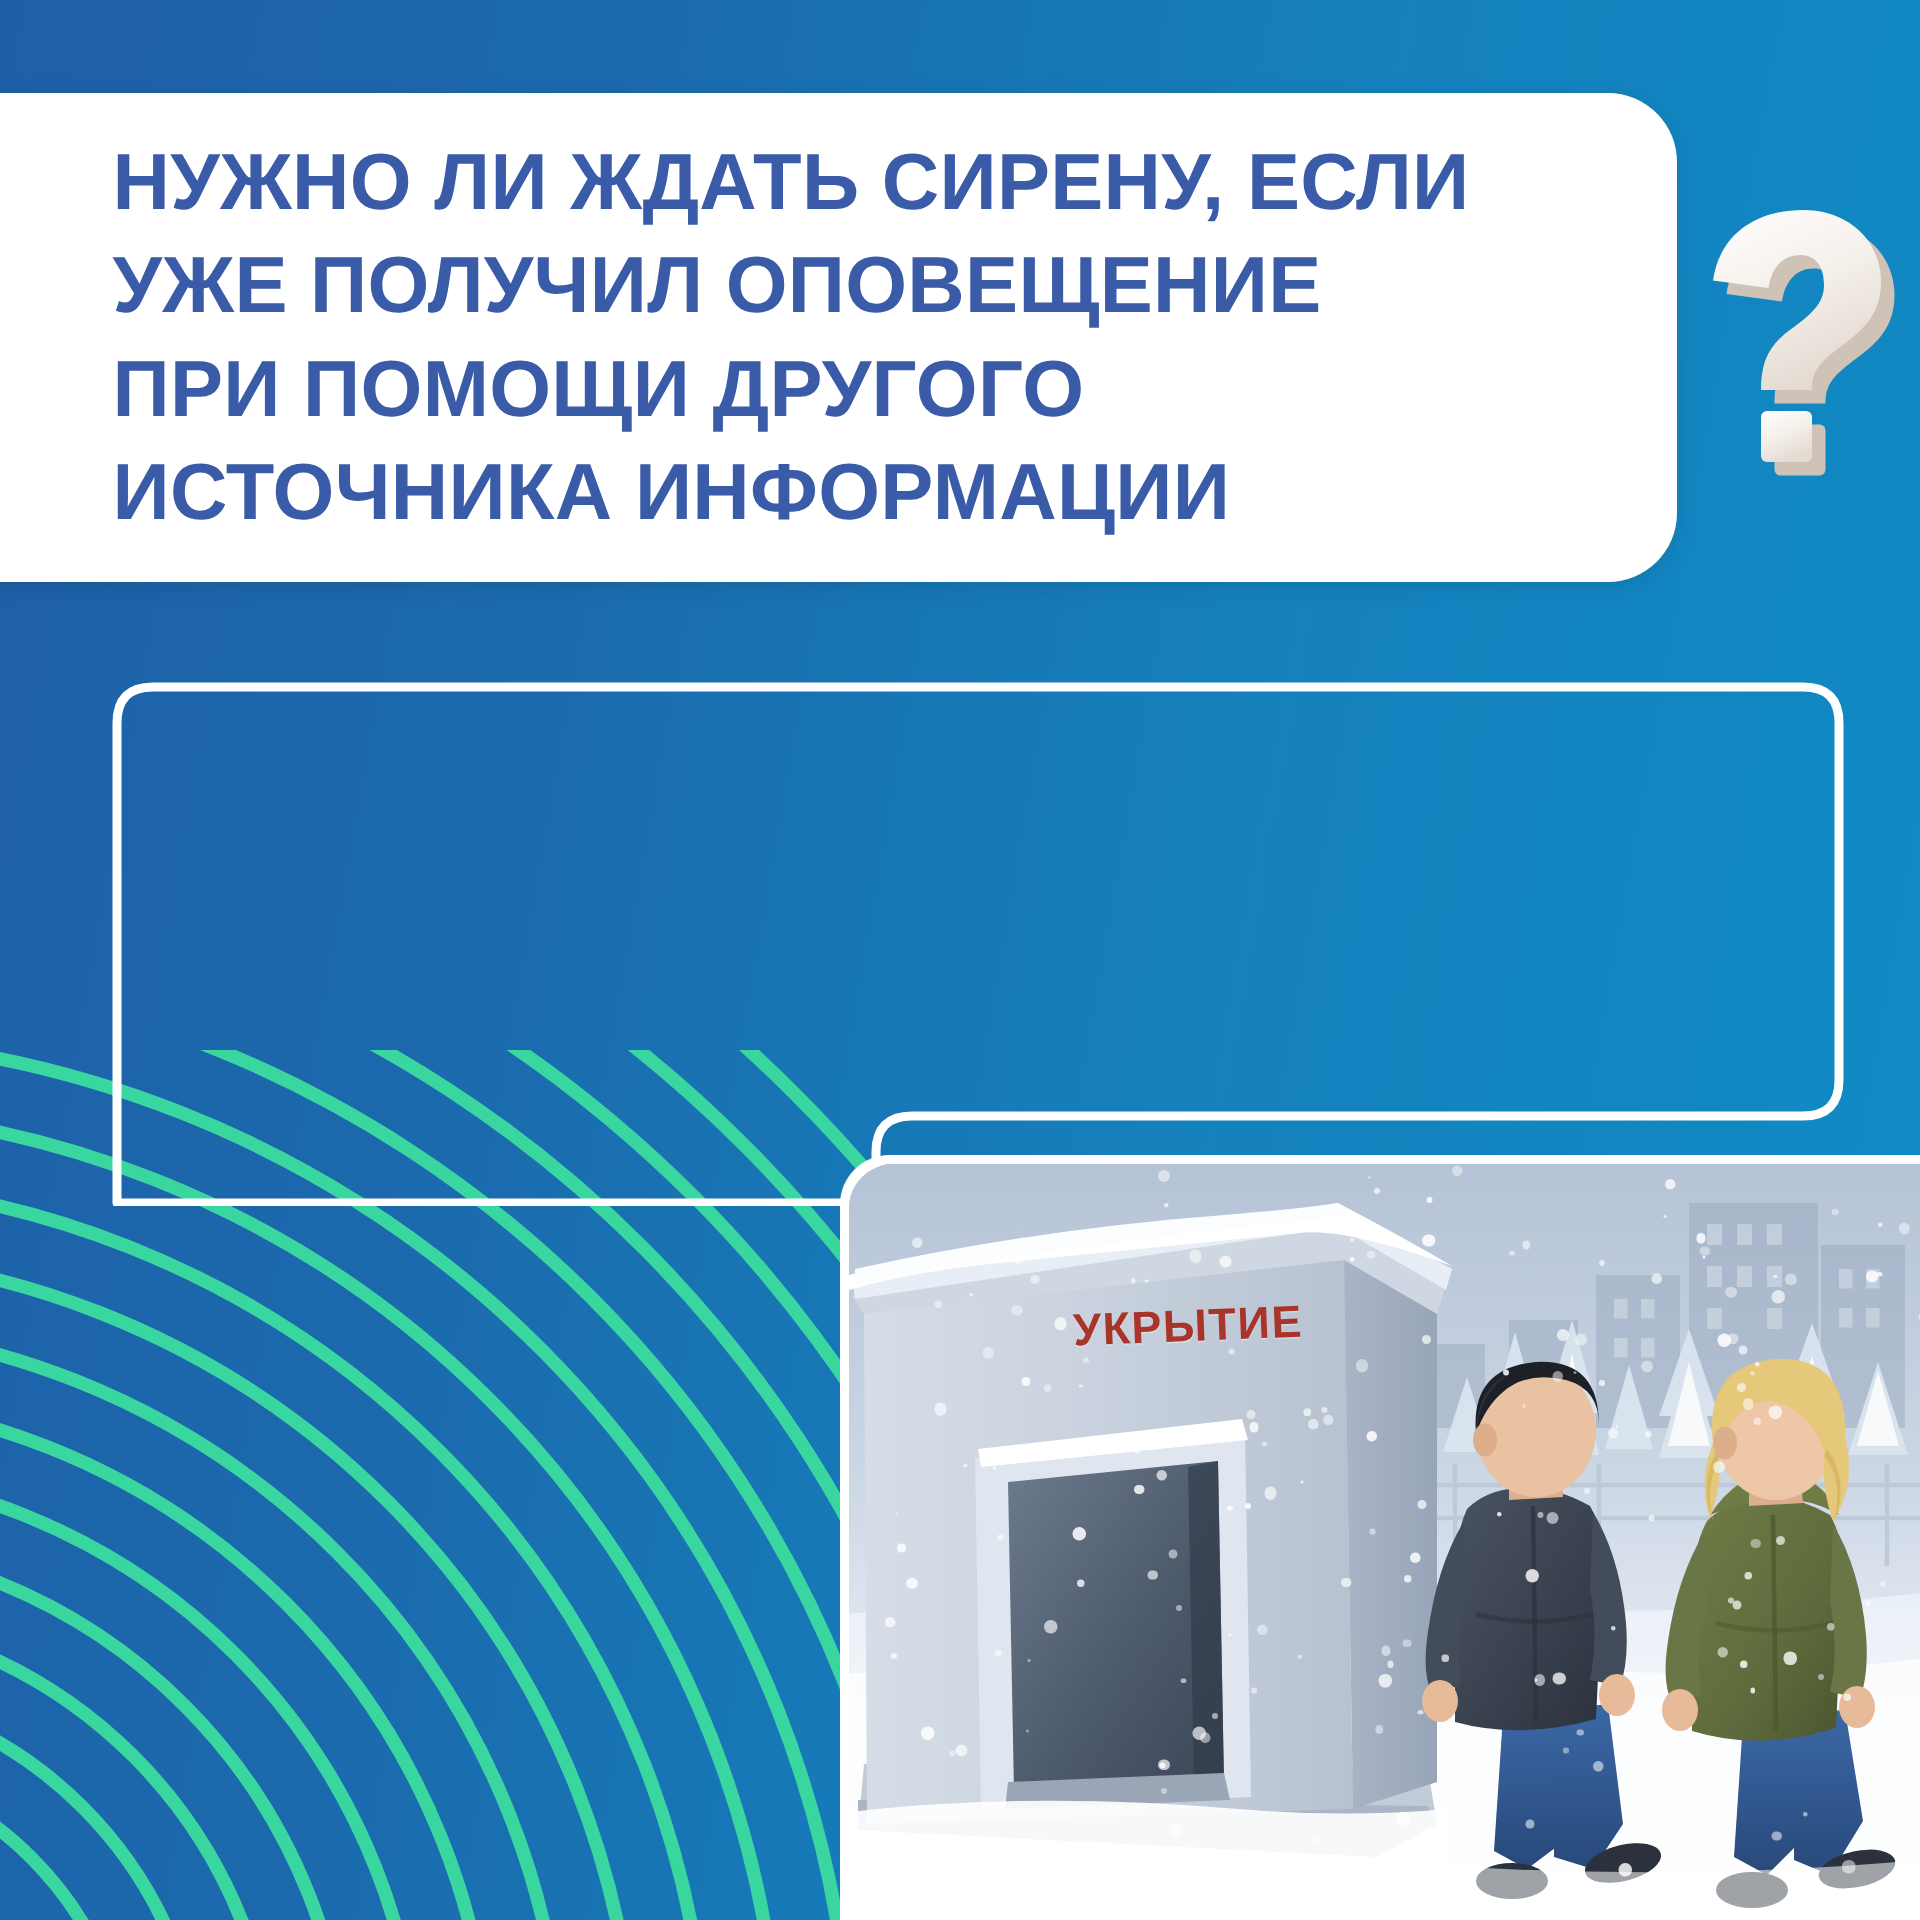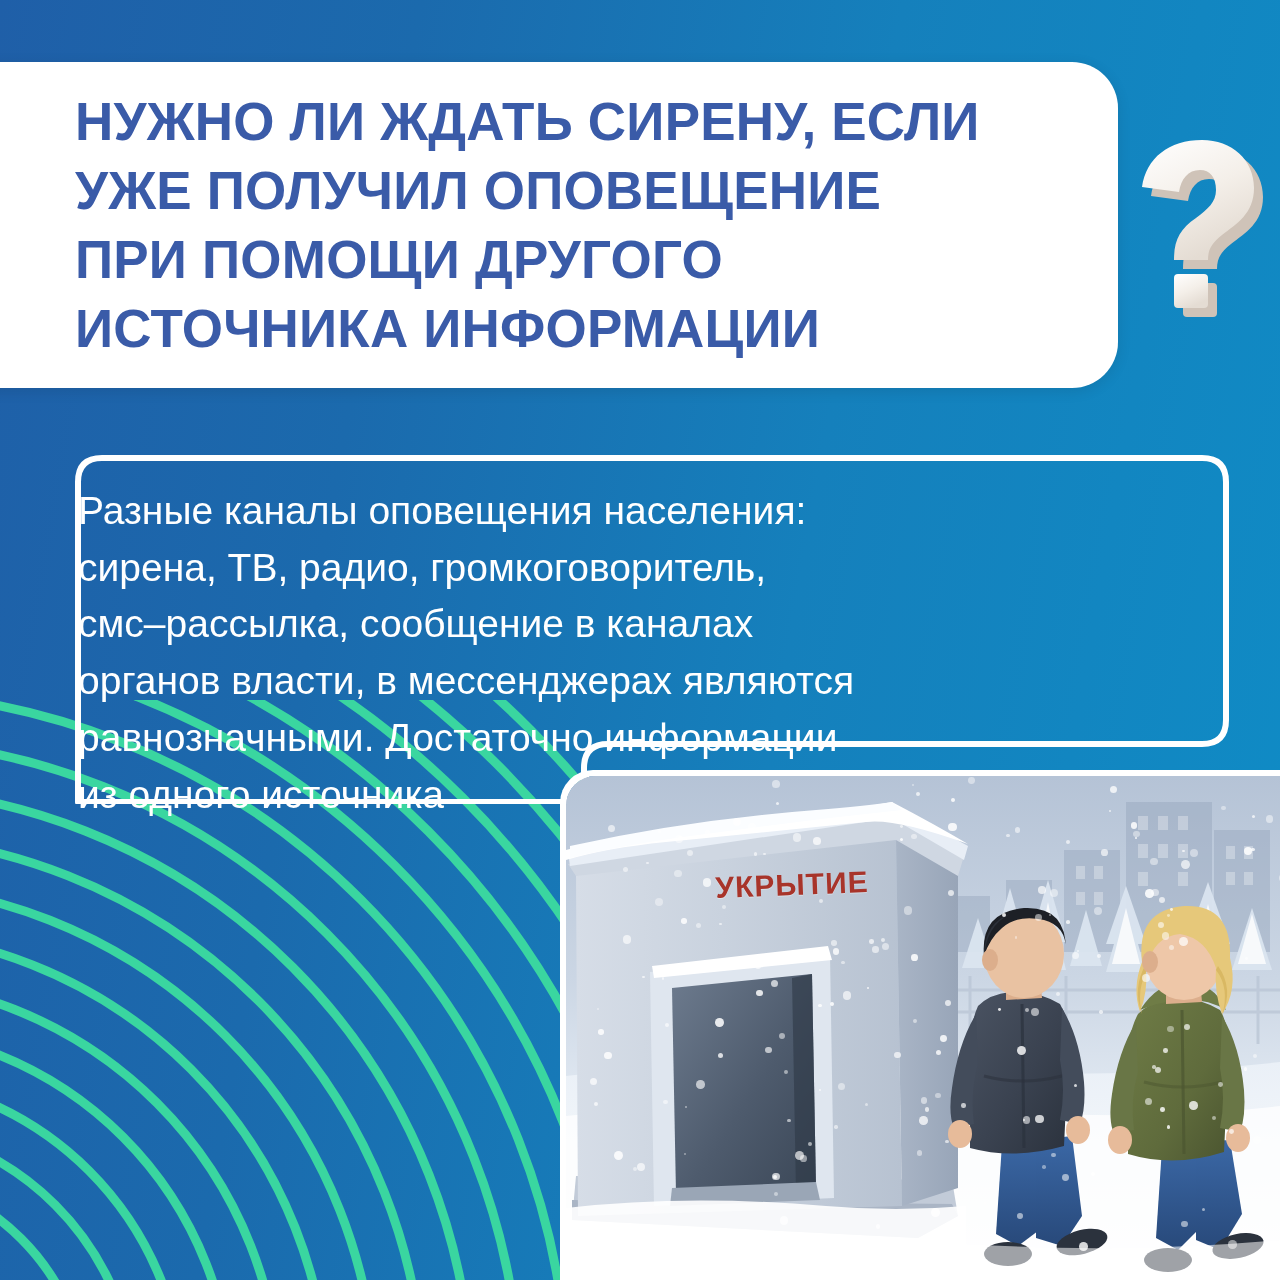--- a/index.html
+++ b/index.html
@@ -215,26 +215,20 @@
                Q 1178 6 1178 30
                L 1178 268
                Q 1178 292 1154 292
                L 560 292
                Q 536 292 536 316
                L 536 326
                Q 536 350 512 350 Z" fill="none" stroke="#ffffff" stroke-width="6" stroke-linejoin="round" stroke-linecap="round"></path>
     </svg>
   </div>
 
-  <div id="body-text">Разные каналы оповещения населения:
-сирена, ТВ, радио, громкоговоритель,
-смс–рассылка, сообщение в каналах
-органов власти, в мессенджерах являются
-равнозначными. Достаточно информации
-из одного источника</div>
 
   <div id="photo-card">
     <div class="photo-layer" id="photo-sky"></div>
 
     <div id="photo-svg">
       <svg width="714" height="504" viewBox="0 0 714 504" xmlns="http://www.w3.org/2000/svg">
         <defs>
           <linearGradient id="skyG" x1="0" y1="0" x2="0" y2="1">
             <stop offset="0%" stop-color="#b5c3d6"></stop>
             <stop offset="40%" stop-color="#cbd6e4"></stop>

